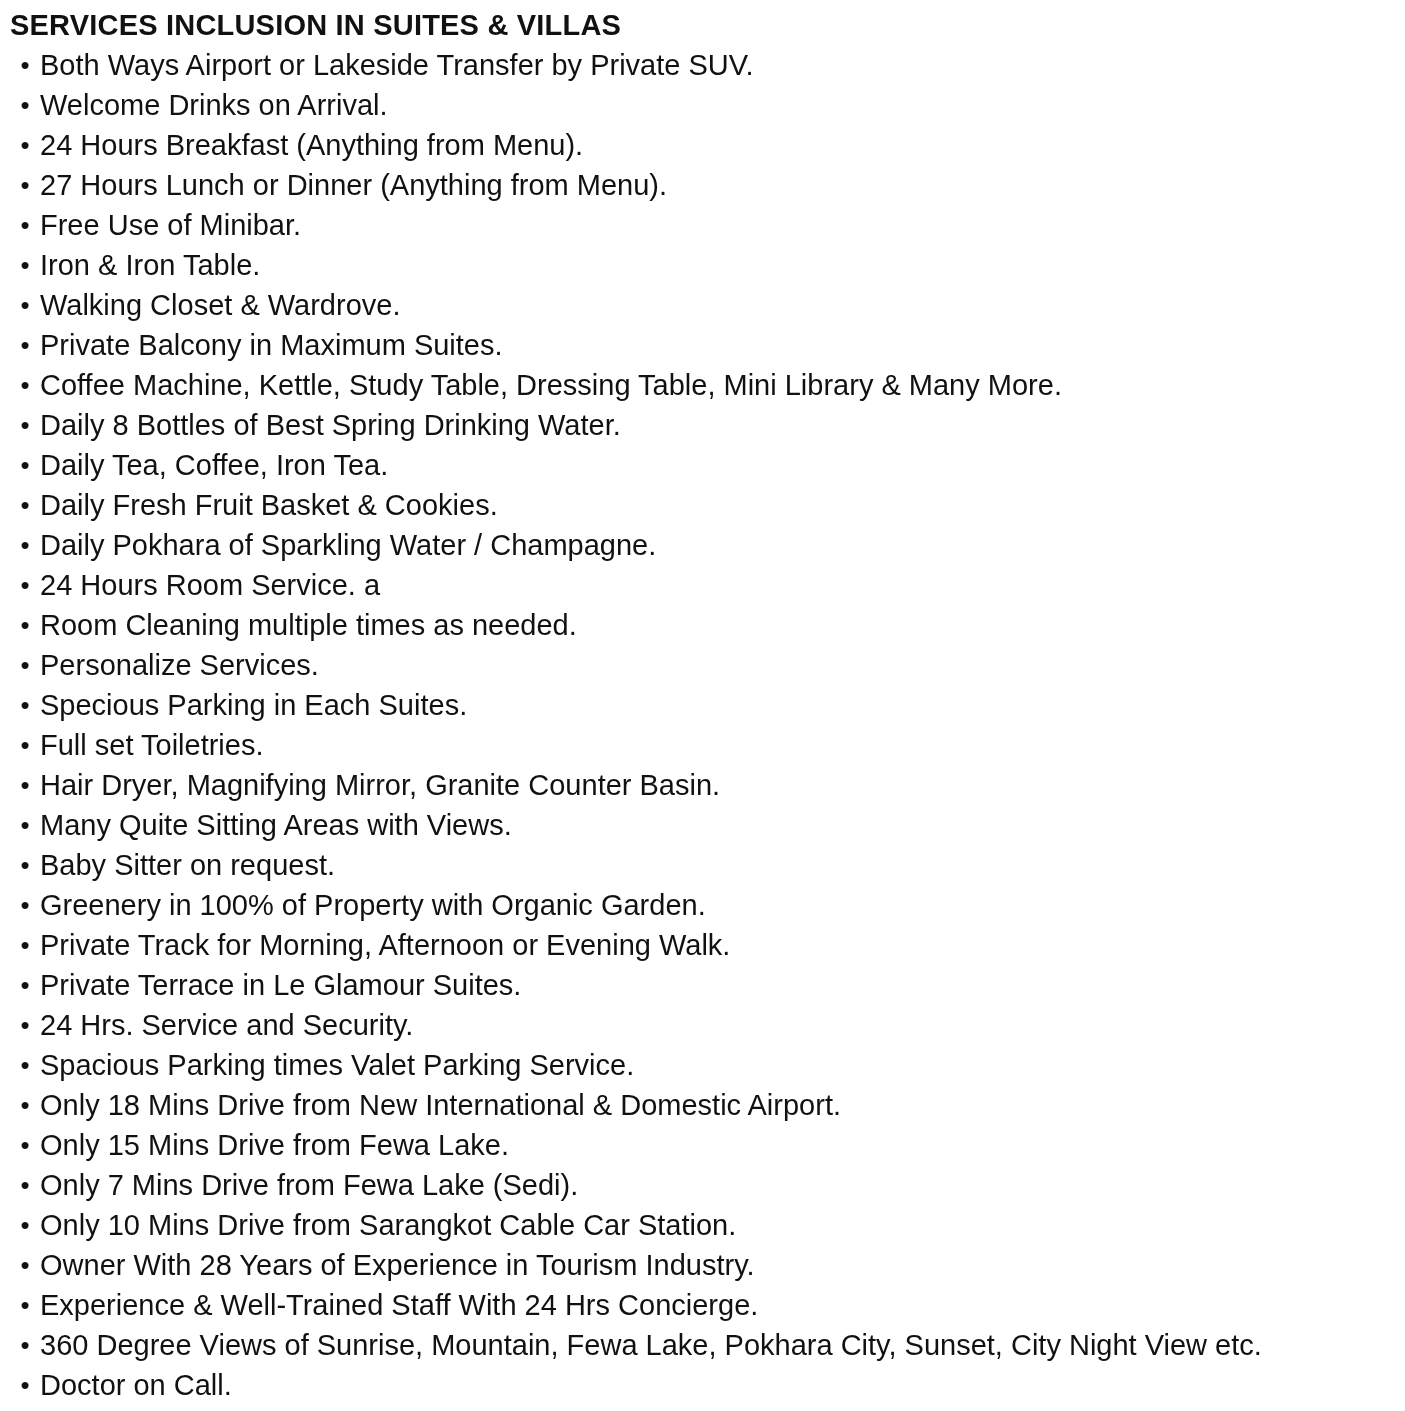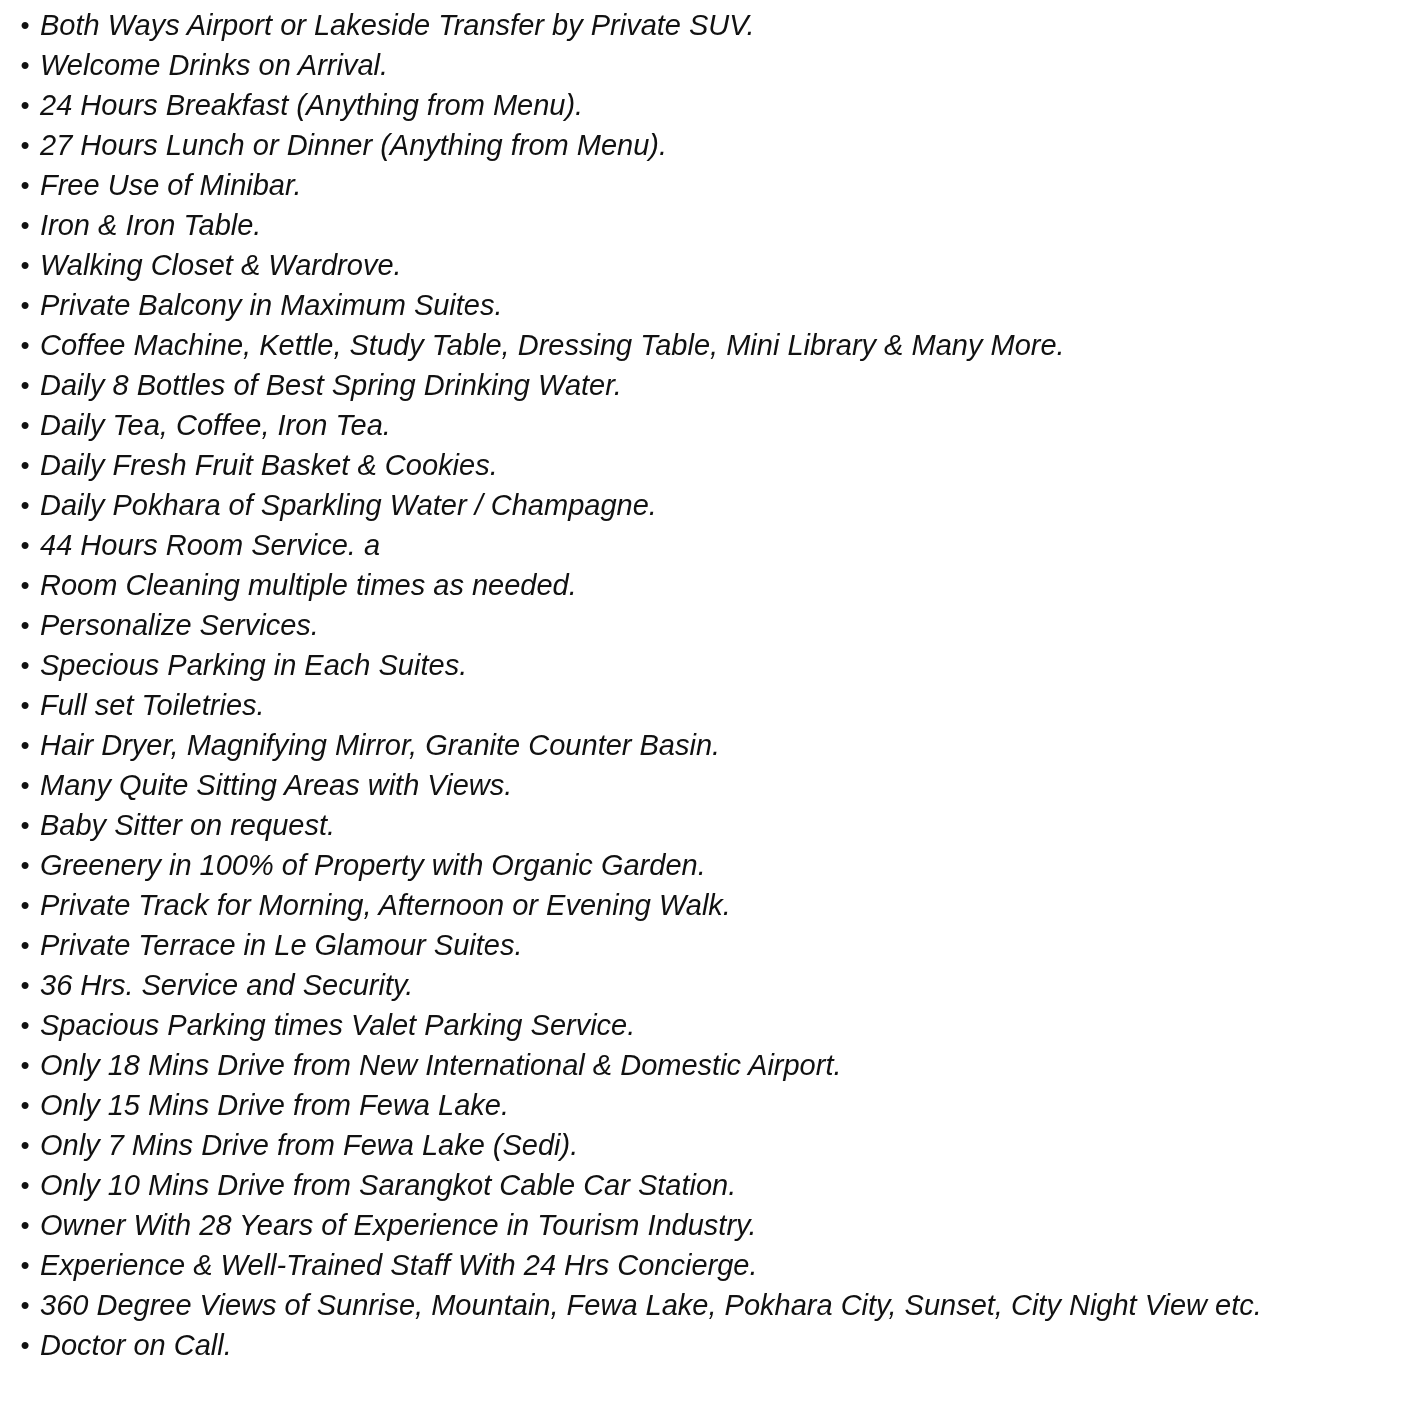--- a/index.html
+++ b/index.html
@@ -39,27 +39,27 @@
   .bullet {
     flex: 0 0 30px;
     width: 30px;
     text-align: center;
     font-size: 26px;
     line-height: 40px;
     color: #111111;
   }
   .item-text {
     flex: 1 1 auto;
-    font-style: italic;
   }
 </style>
 </head>
 <body>
 
 <div class="page">
+  <h1 class="title">SERVICES INCLUSION IN SUITES &amp; VILLAS</h1>
 
   <ul class="services-list">
 
       <li class="item">
         <span class="bullet">•</span>
         <span class="item-text">Both Ways Airport or Lakeside Transfer by Private SUV.</span>
       </li>
 
       <li class="item">
         <span class="bullet">•</span>
@@ -116,21 +116,21 @@
         <span class="item-text">Daily Fresh Fruit Basket &amp; Cookies.</span>
       </li>
 
       <li class="item">
         <span class="bullet">•</span>
         <span class="item-text">Daily Pokhara of Sparkling Water / Champagne.</span>
       </li>
 
       <li class="item">
         <span class="bullet">•</span>
-        <span class="item-text">44 Hours Room Service. a</span>
+        <span class="item-text">24 Hours Room Service. a</span>
       </li>
 
       <li class="item">
         <span class="bullet">•</span>
         <span class="item-text">Room Cleaning multiple times as needed.</span>
       </li>
 
       <li class="item">
         <span class="bullet">•</span>
         <span class="item-text">Personalize Services.</span>
@@ -171,21 +171,21 @@
         <span class="item-text">Private Track for Morning, Afternoon or Evening Walk.</span>
       </li>
 
       <li class="item">
         <span class="bullet">•</span>
         <span class="item-text">Private Terrace in Le Glamour Suites.</span>
       </li>
 
       <li class="item">
         <span class="bullet">•</span>
-        <span class="item-text">36 Hrs. Service and Security.</span>
+        <span class="item-text">24 Hrs. Service and Security.</span>
       </li>
 
       <li class="item">
         <span class="bullet">•</span>
         <span class="item-text">Spacious Parking times Valet Parking Service.</span>
       </li>
 
       <li class="item">
         <span class="bullet">•</span>
         <span class="item-text">Only 18 Mins Drive from New International &amp; Domestic Airport.</span>

